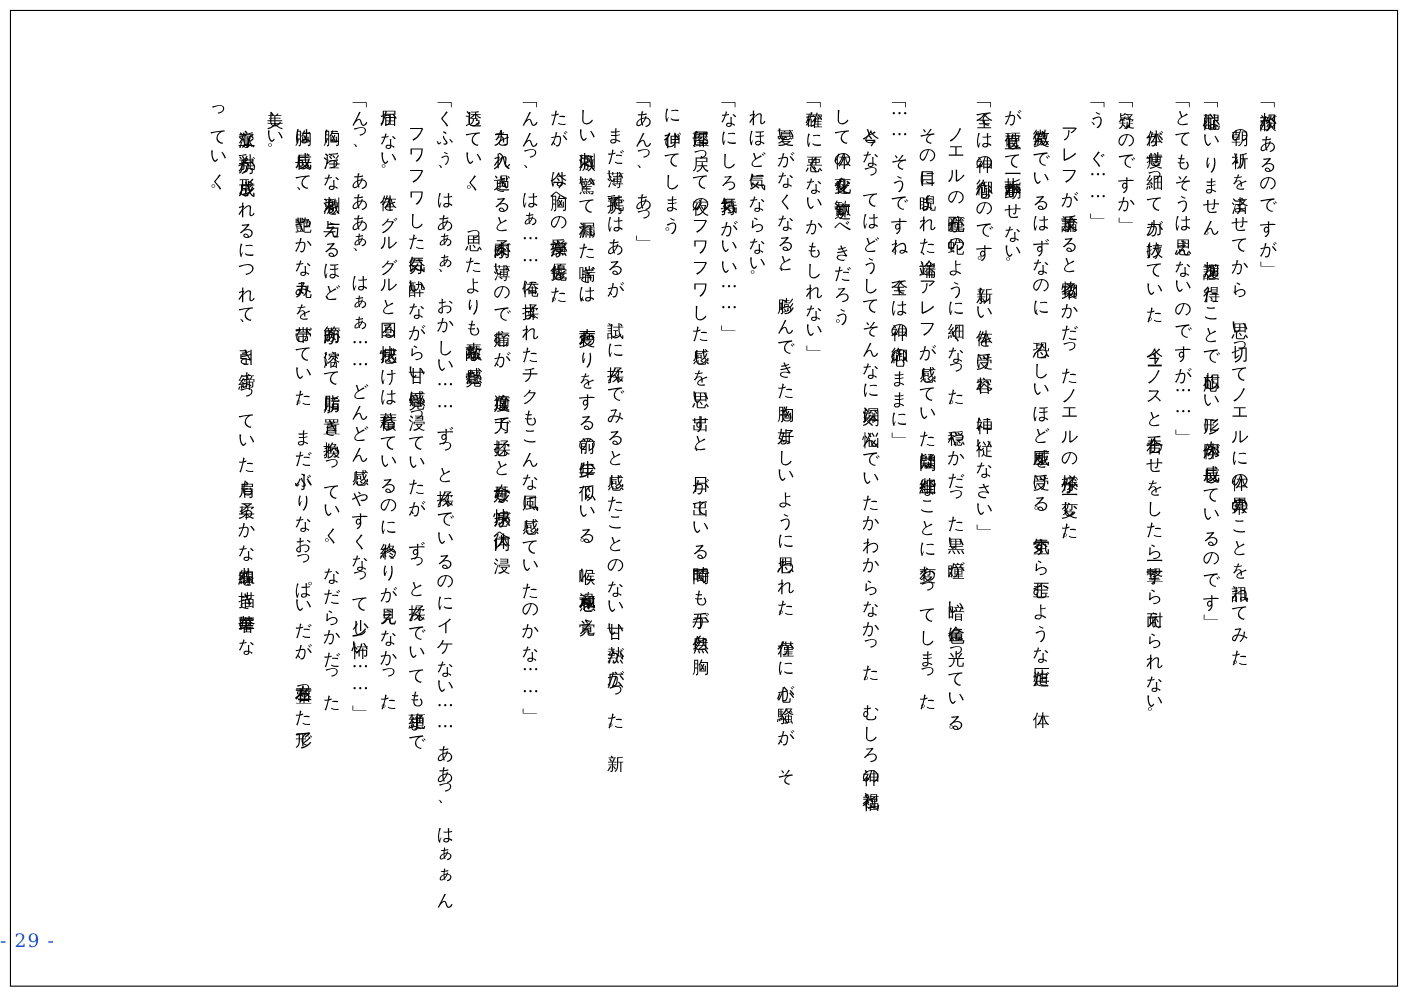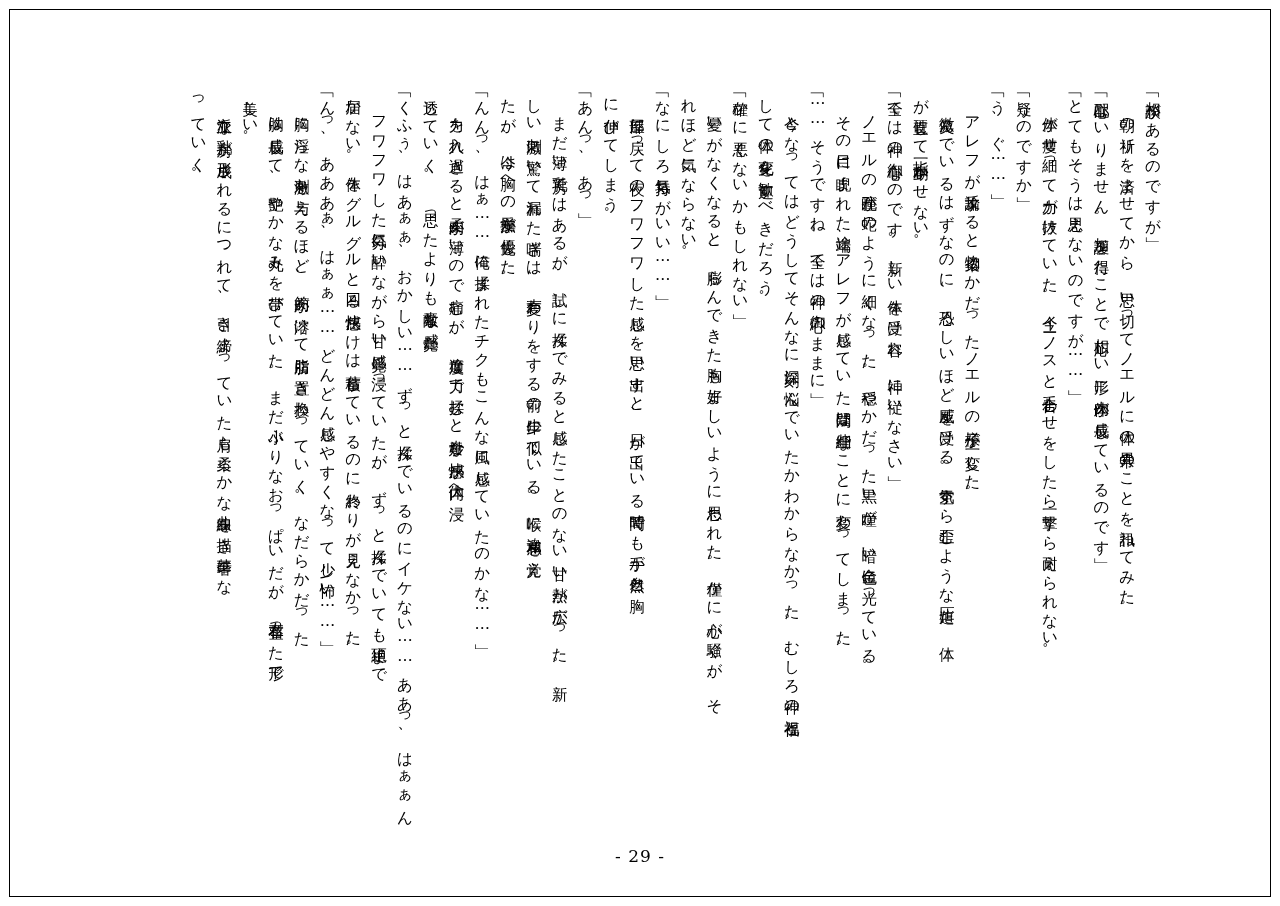--- a/index.html
+++ b/index.html
@@ -51,24 +51,24 @@
     flex: 0 0 25.8px;
     white-space: pre;
     overflow: visible;
     font-feature-settings: "vert" 1;
   }
   #page-number {
     position: absolute;
     left: 0;
     right: 0;
     bottom: 40px;
-    text-align: center;
+    text-align: left;
     font-family: "DejaVu Serif", "Liberation Serif", serif;
     font-size: 17px;
-    color: #000000;
+    color: #1d4ed8;
     letter-spacing: 1px;
   }
 </style>
 </head>
 <body>
 
 <div id="page">
   <div id="page-border"></div>
 
   <div id="text-area">

